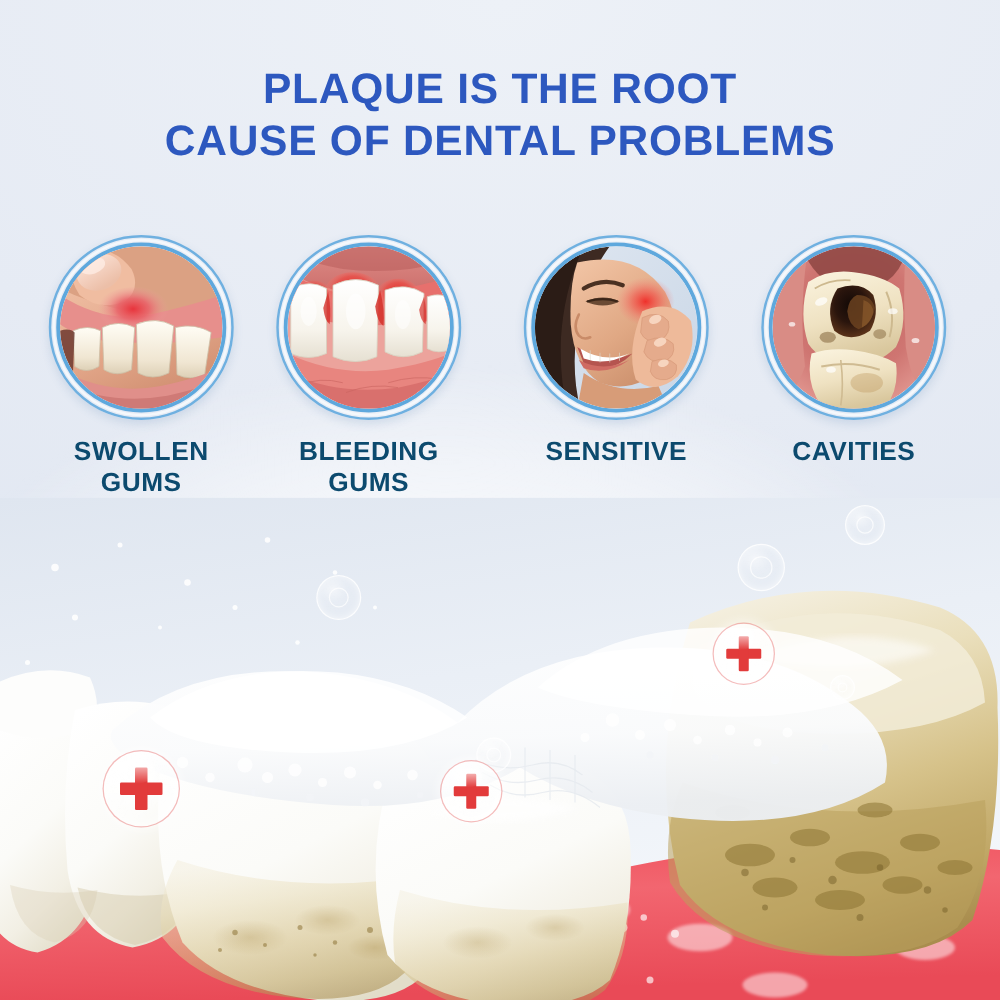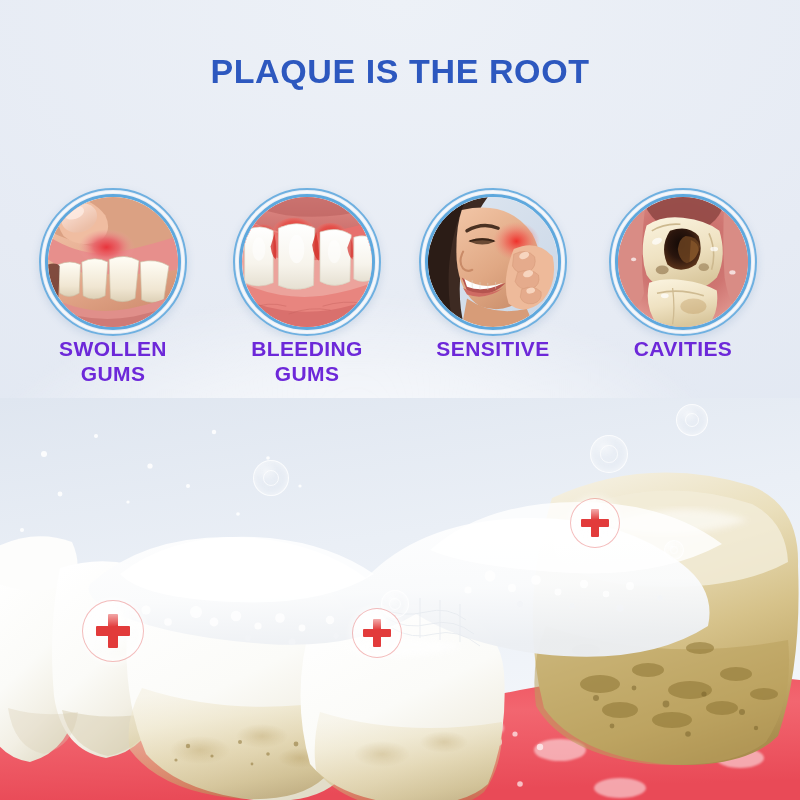--- a/index.html
+++ b/index.html
@@ -58,21 +58,21 @@
     top: 188px;
     width: 800px;
     height: 220px;
   }
   .symptom {
     position: absolute;
     width: 190px;
     text-align: center;
   }
   .symptom.s0 { left: 18px; }
-  .symptom.s1 { left: 212px; }
+  .symptom.s1 { left: 200px; }
   .symptom.s2 { left: 398px; }
   .symptom.s3 { left: 588px; }
 
   .circle-wrap {
     position: relative;
     width: 148px;
     height: 148px;
     margin: 0 auto;
   }
   
@@ -103,21 +103,22 @@
   }
   .photo {
     position: absolute;
     inset: 0;
     border-radius: 50%;
     overflow: hidden;
   }
   .photo > svg { display: block; width: 100%; height: 100%; }
 
   .sym-label {
-    color: #6d28d9;
+    margin-top: 13px;
+    color: #0c4a6e;
     font-size: 21px;
     font-weight: 800;
     line-height: 25px;
     letter-spacing: 0.4px;
     text-transform: uppercase;
   }
 
   
   .scene {
     position: absolute;
@@ -190,20 +191,21 @@
 </head>
 <body>
 
 <div id="poster">
 
   <div class="bg-base"></div>
   <div class="bg-glow"></div>
 
   <div class="headline">
     <span class="hl-line">PLAQUE IS THE ROOT</span>
+    <span class="hl-line">CAUSE OF DENTAL PROBLEMS</span>
   </div>
 
   <div class="symptoms">
 
     <div class="symptom s0">
       <div class="circle-wrap">
         <div class="ring-outer"></div>
         <div class="ring-gap"></div>
         <div class="ring-inner">
           <div class="photo">

